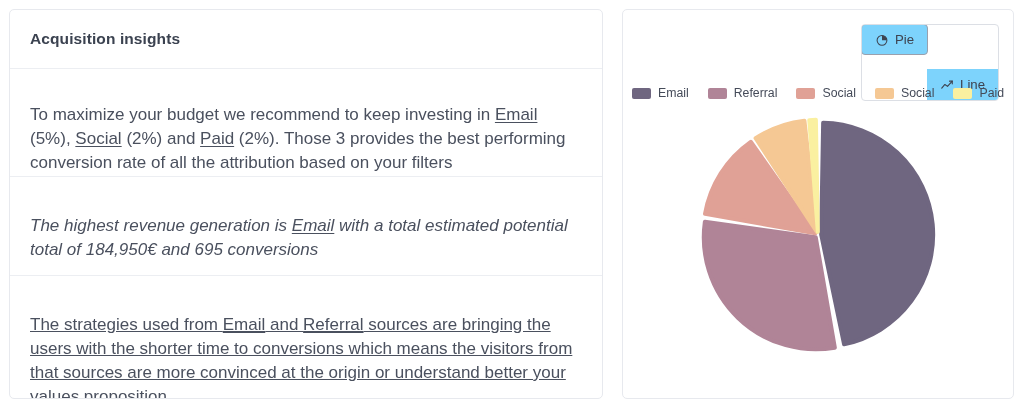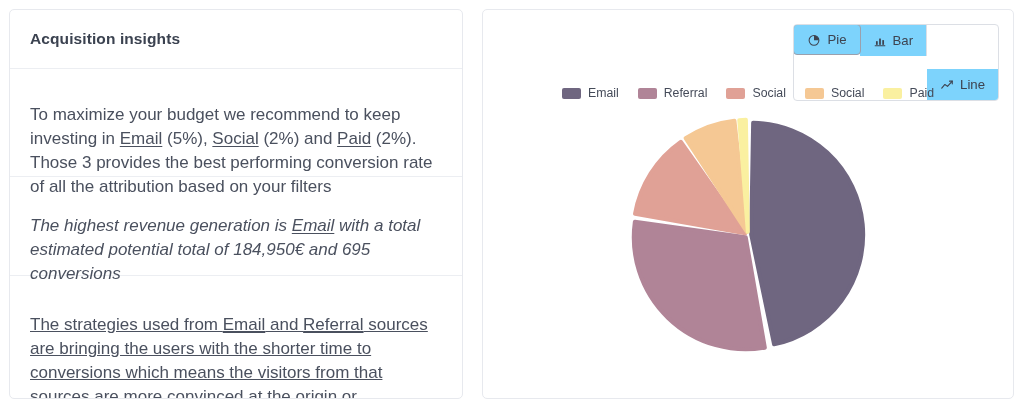--- a/index.html
+++ b/index.html
@@ -14,21 +14,21 @@
     position: relative;
     width: 1024px; height: 408px;
     display: flex;
     gap: 19px;
     padding: 9px 10px 9px 9px;
     background: #ffffff;
   }
 
   
   .insights-card {
-    width: 454px;
+    width: 594px;
     background: #ffffff;
     border: 1px solid #e7e9ee;
     border-radius: 5px;
     display: flex;
     flex-direction: column;
     overflow: hidden;
   }
   .insights-header {
     height: 59px;
     flex: 0 0 59px;
@@ -154,29 +154,20 @@
 
     <div class="chart-toolbar">
         <button class="seg-btn active">
     <span class="seg-icon"><svg viewBox="0 0 16 16" width="14" height="14" fill="none" stroke="#3d4350" stroke-width="1.2">
               <circle cx="8" cy="8.4" r="5.6"></circle>
               <path d="M8 8.4 V2.8 A5.6 5.6 0 0 1 13.6 8.4 Z" fill="#3d4350" stroke="none"></path>
             </svg></span>
     <span>Pie</span>
   </button>
         <button class="seg-btn">
-    <span class="seg-icon"><svg viewBox="0 0 16 16" width="14" height="14" fill="none" stroke="#3d4350" stroke-width="1.2">
-              <path d="M2 13.4h12"></path>
-              <rect x="3.4" y="8.2" width="2" height="4.2" fill="#3d4350" stroke="none"></rect>
-              <rect x="7" y="5.2" width="2" height="7.2" fill="#3d4350" stroke="none"></rect>
-              <rect x="10.6" y="7" width="2" height="5.4" fill="#3d4350" stroke="none"></rect>
-            </svg></span>
-    <span>Bar</span>
-  </button>
-        <button class="seg-btn">
     <span class="seg-icon"><svg viewBox="0 0 16 16" width="14" height="14" fill="none" stroke="#3d4350" stroke-width="1.3" stroke-linecap="round" stroke-linejoin="round">
               <path d="M2 11.6 L5.6 7.4 L8.6 9.6 L14 3.6"></path>
               <path d="M10.9 3.6H14v3.1"></path>
             </svg></span>
     <span>Line</span>
   </button>
       </div>
 
     <div class="legend">
         <div class="legend-item">

